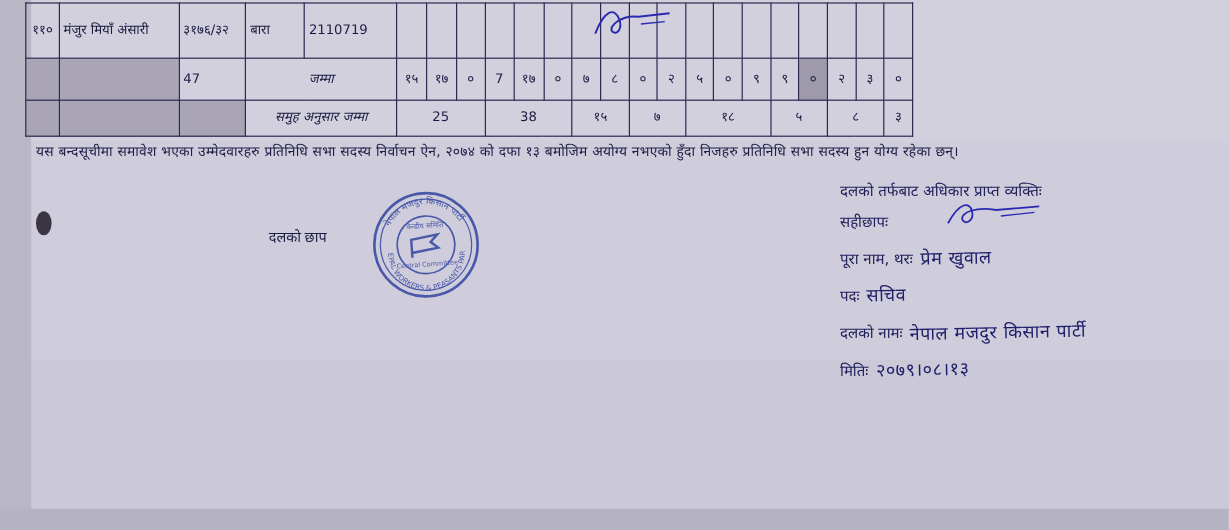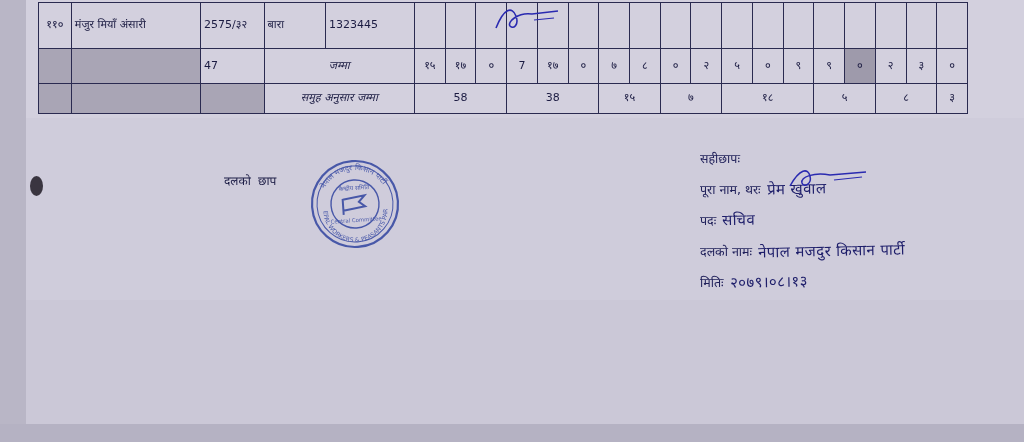--- a/index.html
+++ b/index.html
@@ -35,21 +35,21 @@
     position:absolute;left:0;bottom:0;width:1024px;height:18px;
     background:#b5b2c3;
   }
   .hole{
     position:absolute;left:30px;top:176px;width:13px;height:20px;
     border-radius:50%;background:#3a3540;
   }
 
   
   .tbl{
-    position:absolute;left:38px;top:2px;width:930px;height:112px;
+    position:absolute;left:21px;top:2px;width:740px;height:112px;
     border-collapse:collapse;
     color:#1b1b42;
   }
   .tbl td{
     border:1px solid #2a2a50;
     font-size:11px;
     text-align:center;
     vertical-align:middle;
     line-height:1.15;
     padding:0;
@@ -77,22 +77,22 @@
     font-size:11.5px;
     color:#1c1c45;
     letter-spacing:0.2px;
   }
 
   
   .stamp{
     position:absolute;left:307px;top:156px;width:96px;height:96px;
   }
   .stamp-label{
-    position:absolute;left:224px;top:172px;
-    font-family:Liberation Mono, monospace;
+    position:absolute;left:224px;top:189px;
+    font-family:Liberation Serif, serif;
     font-size:12px;color:#1c1c45;
   }
 
   
   .right-block{
     position:absolute;left:700px;top:150px;width:300px;
     color:#20205a;
   }
   .rb-title{
     font-family:"DejaVu Sans", sans-serif;
@@ -126,24 +126,24 @@
   <div class="edge-left"></div>
   <div class="edge-bottom"></div>
   <div class="hole"></div>
 
   <table class="tbl">
     <tbody>
         <tr class="r1">
       <td style="width:30px">११०</td>
       <td class="l" style="width:118px">मंजुर मियाँ अंसारी</td>
       <td class="l" style="width:56px">
-        <div>2575/३२</div>
+        <div>३१७६/३२</div>
       </td>
       <td class="l" style="width:54px">बारा</td>
-      <td class="l" style="width:80px">1323445</td>
+      <td class="l" style="width:80px">2110719</td>
       <td style="width:28px"></td>
       <td style="width:28px"></td>
       <td style="width:28px"></td>
       <td style="width:28px"></td>
       <td style="width:28px"></td>
       <td style="width:28px"></td>
       <td style="width:28px"></td>
       <td style="width:28px"></td>
       <td style="width:28px"></td>
       <td style="width:28px"></td>
@@ -178,37 +178,38 @@
       <td class="grey-cell">०</td>
       <td>२</td>
       <td>३</td>
       <td>०</td>
     </tr>
     <tr class="r3">
       <td class="shade"></td>
       <td class="shade"></td>
       <td class="shade"></td>
       <td class="lbl" colspan="2">समुह अनुसार जम्मा</td>
-      <td colspan="3">58</td>
+      <td colspan="3">25</td>
       <td colspan="3">38</td>
       <td colspan="2">१५</td>
       <td colspan="2">७</td>
       <td colspan="3">१८</td>
       <td colspan="2">५</td>
       <td colspan="2">८</td>
       <td>३</td>
     </tr>
   </tbody>
     </table>
 
   <svg class="scribble-top" viewBox="0 0 80 34">
     <path d="M8 26 C16 6, 24 4, 28 14 C31 22, 26 28, 22 24 C19 20, 30 10, 44 12 L70 9" fill="none" stroke="#2a2ab0" stroke-width="1.6"></path>
     <path d="M46 18 L66 16" fill="none" stroke="#2a2ab0" stroke-width="1.2"></path>
   </svg>
 
+  <div class="notice">यस बन्दसूचीमा समावेश भएका उम्मेदवारहरु प्रतिनिधि सभा सदस्य निर्वाचन ऐन, २०७४ को दफा १३ बमोजिम अयोग्य नभएको हुँदा निजहरु प्रतिनिधि सभा सदस्य हुन योग्य रहेका छन्।</div>
 
   <div class="stamp-label">दलको छाप</div>
   <svg class="stamp" viewBox="0 0 96 96">
     <g opacity="0.82" transform="rotate(-4 48 48)">
       <circle cx="48" cy="48" r="43" fill="none" stroke="#2b3f9e" stroke-width="2.2"></circle>
       <circle cx="48" cy="48" r="38" fill="none" stroke="#2b3f9e" stroke-width="1"></circle>
       <circle cx="48" cy="48" r="24" fill="none" stroke="#2b3f9e" stroke-width="1.4"></circle>
       <path d="M36 42 L36 58 M36 43 L58 40 L52 46 L58 51 L36 54" fill="none" stroke="#2b3f9e" stroke-width="2"></path>
       <path id="arcTop" d="M14 48 A34 34 0 0 1 82 48" fill="none"></path>
       <text font-size="7.5" fill="#2b3f9e" font-family="DejaVu Sans, sans-serif">
@@ -217,20 +218,21 @@
       <path id="arcBot" d="M16 54 A32 32 0 0 0 80 54" fill="none"></path>
       <text font-size="6" fill="#2b3f9e" font-family="DejaVu Sans, sans-serif">
         <textPath href="#arcBot" startOffset="50%" text-anchor="middle">NEPAL WORKERS &amp; PEASANTS PARTY</textPath>
       </text>
       <text x="48" y="34" font-size="6" fill="#2b3f9e" text-anchor="middle" font-family="DejaVu Sans, sans-serif">केन्द्रीय समिति</text>
       <text x="48" y="66" font-size="5.4" fill="#2b3f9e" text-anchor="middle" font-family="DejaVu Sans, sans-serif">Central Committee</text>
     </g>
   </svg>
 
   <div class="right-block">
+    <div class="rb-title">दलको तर्फबाट अधिकार प्राप्त व्यक्तिः</div>
 
     <div class="rb-row">
       <span>सहीछापः</span>
       <span class="rb-val"></span>
     </div>
 
     <div class="rb-row">
       <span>पूरा नाम, थरः</span>
       <span class="rb-val">प्रेम खुवाल</span>
     </div>

